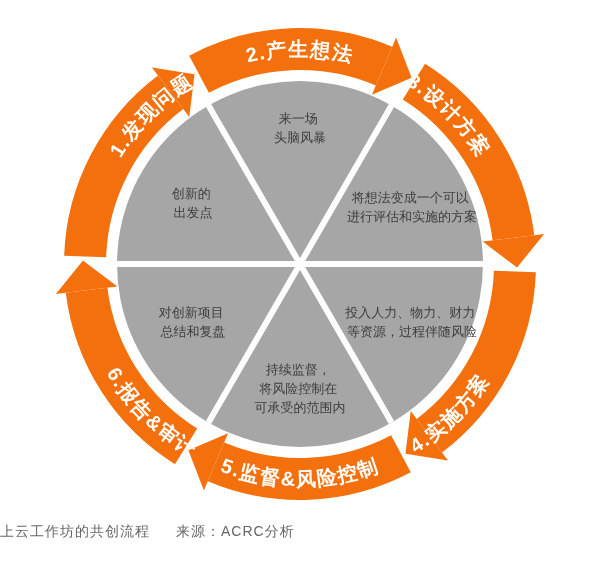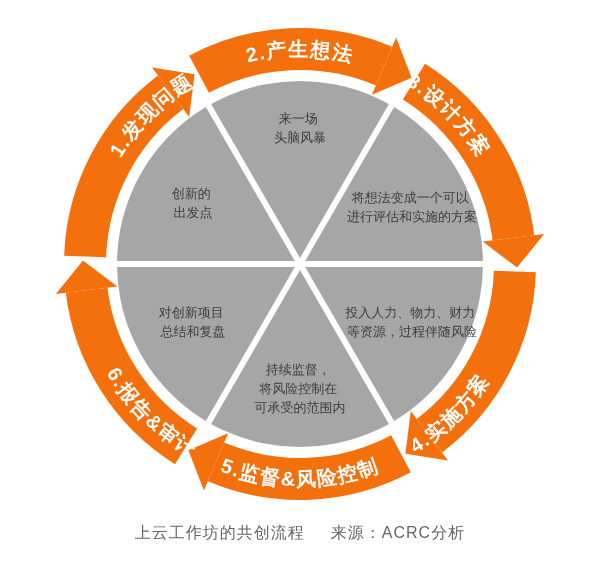--- a/index.html
+++ b/index.html
@@ -4,22 +4,22 @@
 <style>
   html,body{margin:0;padding:0;background:#ffffff;}
   .stage{
     position:relative;width:600px;height:565px;background:#ffffff;overflow:hidden;
     font-family:"Liberation Sans","DejaVu Sans",sans-serif;
   }
   svg text{font-family:"Liberation Sans","DejaVu Sans",sans-serif;}
   .ring-label{font-size:20px;font-weight:bold;fill:#ffffff;letter-spacing:1.5px;}
   .sector-text{font-size:13px;fill:#3d3d3d;text-anchor:middle;}
   .caption{
-    position:absolute;left:0;right:0;top:523px;text-align:center;
-    font-size:16px;color:#666666;letter-spacing:1px;
+    position:absolute;left:0;right:0;top:523px;text-align:left;
+    font-size:14px;color:#666666;letter-spacing:1px;
   }
   .caption .gap{display:inline-block;width:26px;}
 </style>
 </head>
 <body>
 
 <div class="stage">
 
   <svg id="diagram" width="600" height="505" viewBox="0 0 600 505" xmlns="http://www.w3.org/2000/svg" xmlns:xlink="http://www.w3.org/1999/xlink">
 

